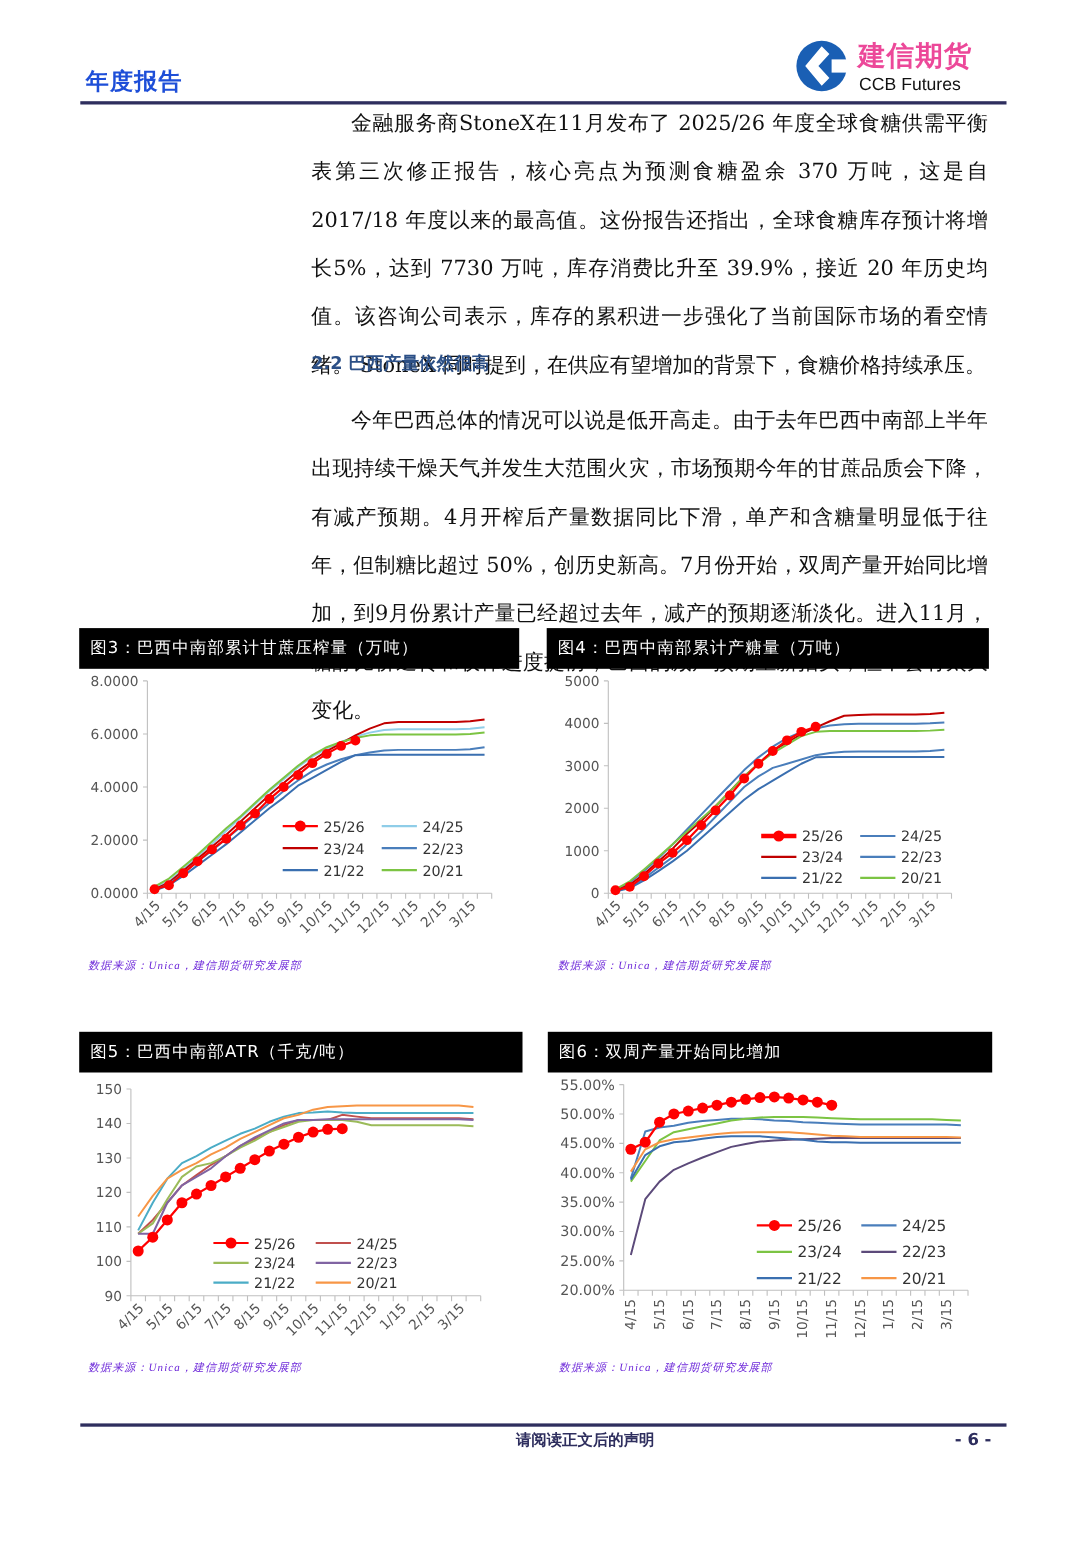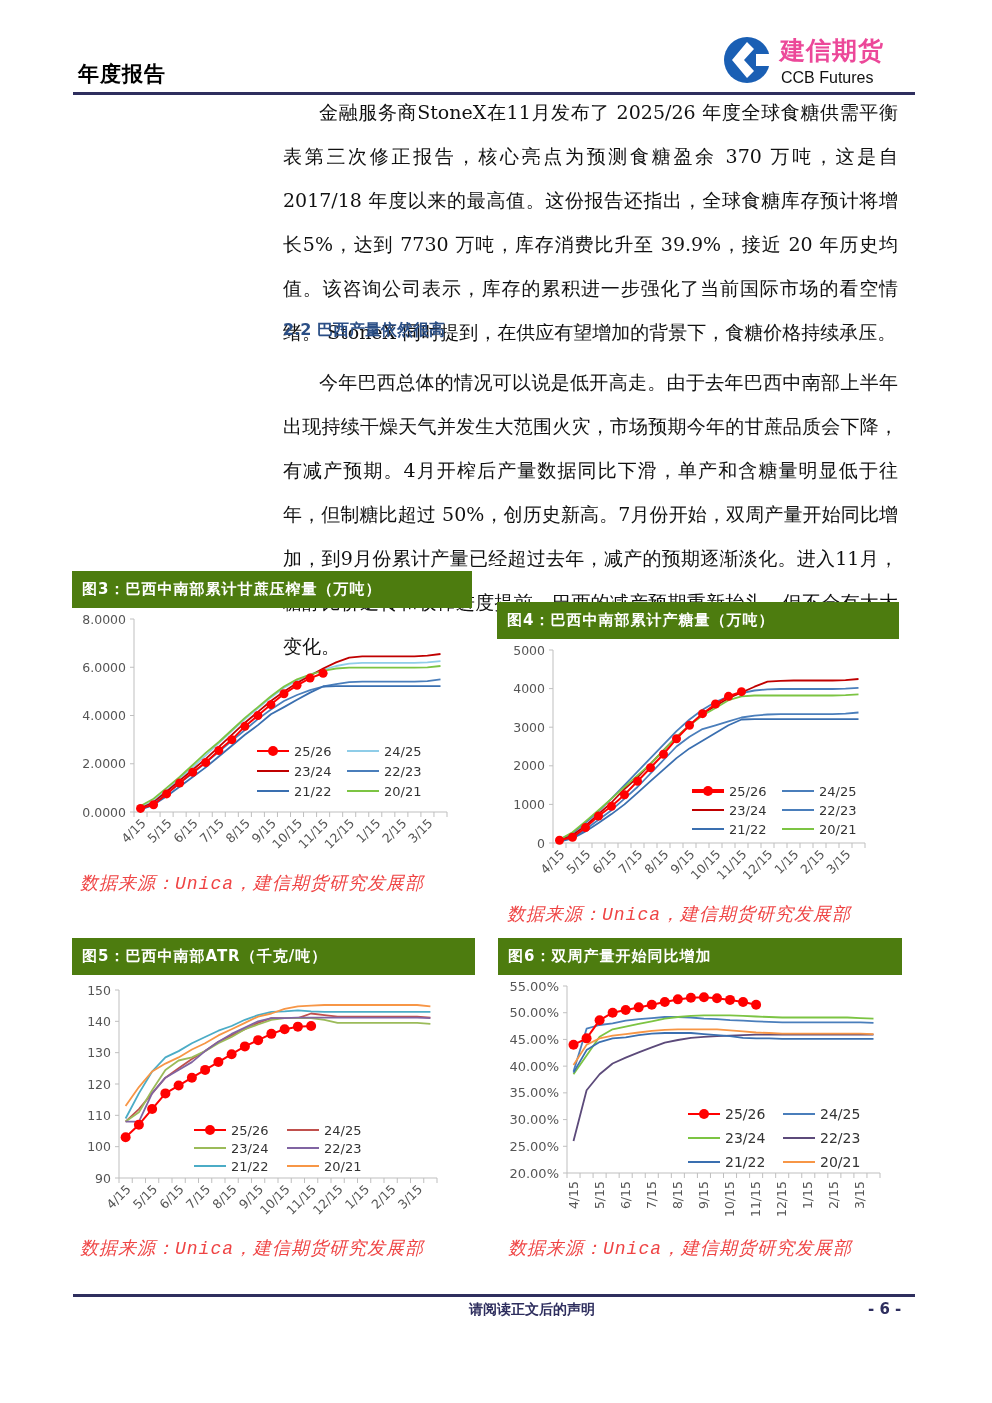--- a/index.html
+++ b/index.html
@@ -1,29 +1,29 @@
 <!DOCTYPE html>
 <html><head>
 <meta charset="utf-8">
 <style>
   html,body{margin:0;padding:0;background:#fff;}
   body{width:992px;height:1403px;position:relative;overflow:hidden;font-family:"DejaVu Sans",sans-serif;color:#000;}
-  .hdr-title{position:absolute;left:78px;top:60px;font-size:21px;font-weight:bold;color:#000000;font-family:"DejaVu Serif",serif;letter-spacing:1px;}
+  .hdr-title{position:absolute;left:78px;top:60px;font-size:21px;font-weight:bold;color:#1d4ed8;font-family:"DejaVu Serif",serif;letter-spacing:1px;}
   .logo{position:absolute;left:722px;top:32px;width:190px;height:58px;}
   .logo-mark{position:absolute;left:0;top:2px;width:50px;height:52px;}
   .logo-cn{position:absolute;left:58px;top:2px;font-size:25px;font-weight:bold;color:#ec4899;letter-spacing:1px;}
   .logo-en{position:absolute;left:59px;top:37px;font-size:16px;color:#111;font-family:"Liberation Sans",sans-serif;}
   .hdr-rule{position:absolute;left:73px;top:92px;width:842px;height:3px;background:#2e2e5e;}
   .para{position:absolute;left:283px;width:615px;font-size:19px;line-height:44px;text-align:justify;font-family:"DejaVu Serif",serif;color:#111;}
   .para p{margin:0;text-indent:36px;}
   .sec-title{position:absolute;left:283px;top:320px;font-size:16px;font-weight:bold;color:#2b4f86;font-family:"DejaVu Sans",sans-serif;}
   .fig{position:absolute;}
-  .fig-bar{position:absolute;left:0;top:0;height:37px;background:#4d7c0f;color:#fff;font-size:15px;font-weight:bold;line-height:37px;padding-left:10px;box-sizing:border-box;letter-spacing:1px;}
+  .fig-bar{position:absolute;left:0;top:0;height:37px;background:#000000;color:#fff;font-size:15px;font-weight:normal;line-height:37px;padding-left:10px;box-sizing:border-box;letter-spacing:1px;}
   .fig svg{position:absolute;left:0;}
-  .src{position:absolute;font-size:18px;font-style:italic;color:#ef4444;font-family:Liberation Mono, monospace;letter-spacing:1px;}
+  .src{position:absolute;font-size:10px;font-style:italic;color:#6d28d9;font-family:Liberation Serif, serif;letter-spacing:1px;}
   .ftr-rule{position:absolute;left:73px;top:1294px;width:842px;height:3px;background:#2e2e5e;}
   .ftr-text{position:absolute;left:0;width:992px;top:1301px;text-align:center;font-size:14px;font-weight:bold;color:#2e2e5e;font-family:"DejaVu Serif",serif;margin-left:36px;}
   .ftr-page{position:absolute;left:868px;top:1300px;font-size:15px;font-weight:bold;color:#2e2e5e;}
   .ax{font-family:"DejaVu Sans",sans-serif;fill:#555;}
   .lg{font-family:"DejaVu Sans",sans-serif;fill:#333;}
 </style>
 </head>
 <body>
 
 <div class="hdr-title">年度报告</div>
@@ -129,21 +129,21 @@
       <line x1="275" y1="163" x2="307" y2="163" stroke="#4a7ebb" stroke-width="2"></line>
       <text x="312" y="168" font-size="13" class="lg">22/23</text>
       <line x1="185" y1="183" x2="217" y2="183" stroke="#3a6fb0" stroke-width="2"></line>
       <text x="222" y="188" font-size="13" class="lg">21/22</text>
       <line x1="275" y1="183" x2="307" y2="183" stroke="#7cc443" stroke-width="2"></line>
       <text x="312" y="188" font-size="13" class="lg">20/21</text>
     </svg>
   <div class="src" style="left:8px;top:300px;">数据来源：Unica，建信期货研究发展部</div>
 </div>
 
-<div class="fig" style="left:497px;top:602px;width:402px;height:330px;">
+<div class="fig" style="left:497px;top:571px;width:402px;height:330px;">
   <div class="fig-bar" style="width:402px;">图4：巴西中南部累计产糖量（万吨）</div>
   <svg id="chart1" style="top:37px;" width="402" height="260">
       <line x1="56" y1="11" x2="56" y2="204" stroke="#bfbfbf" stroke-width="1"></line>
       <line x1="56" y1="204" x2="368" y2="204" stroke="#bfbfbf" stroke-width="1"></line>
       <line x1="56" y1="204" x2="56" y2="209" stroke="#bfbfbf" stroke-width="1"></line>
       <line x1="69" y1="204" x2="69" y2="209" stroke="#bfbfbf" stroke-width="1"></line>
       <line x1="82" y1="204" x2="82" y2="209" stroke="#bfbfbf" stroke-width="1"></line>
       <line x1="95" y1="204" x2="95" y2="209" stroke="#bfbfbf" stroke-width="1"></line>
       <line x1="108" y1="204" x2="108" y2="209" stroke="#bfbfbf" stroke-width="1"></line>
       <line x1="121" y1="204" x2="121" y2="209" stroke="#bfbfbf" stroke-width="1"></line>

